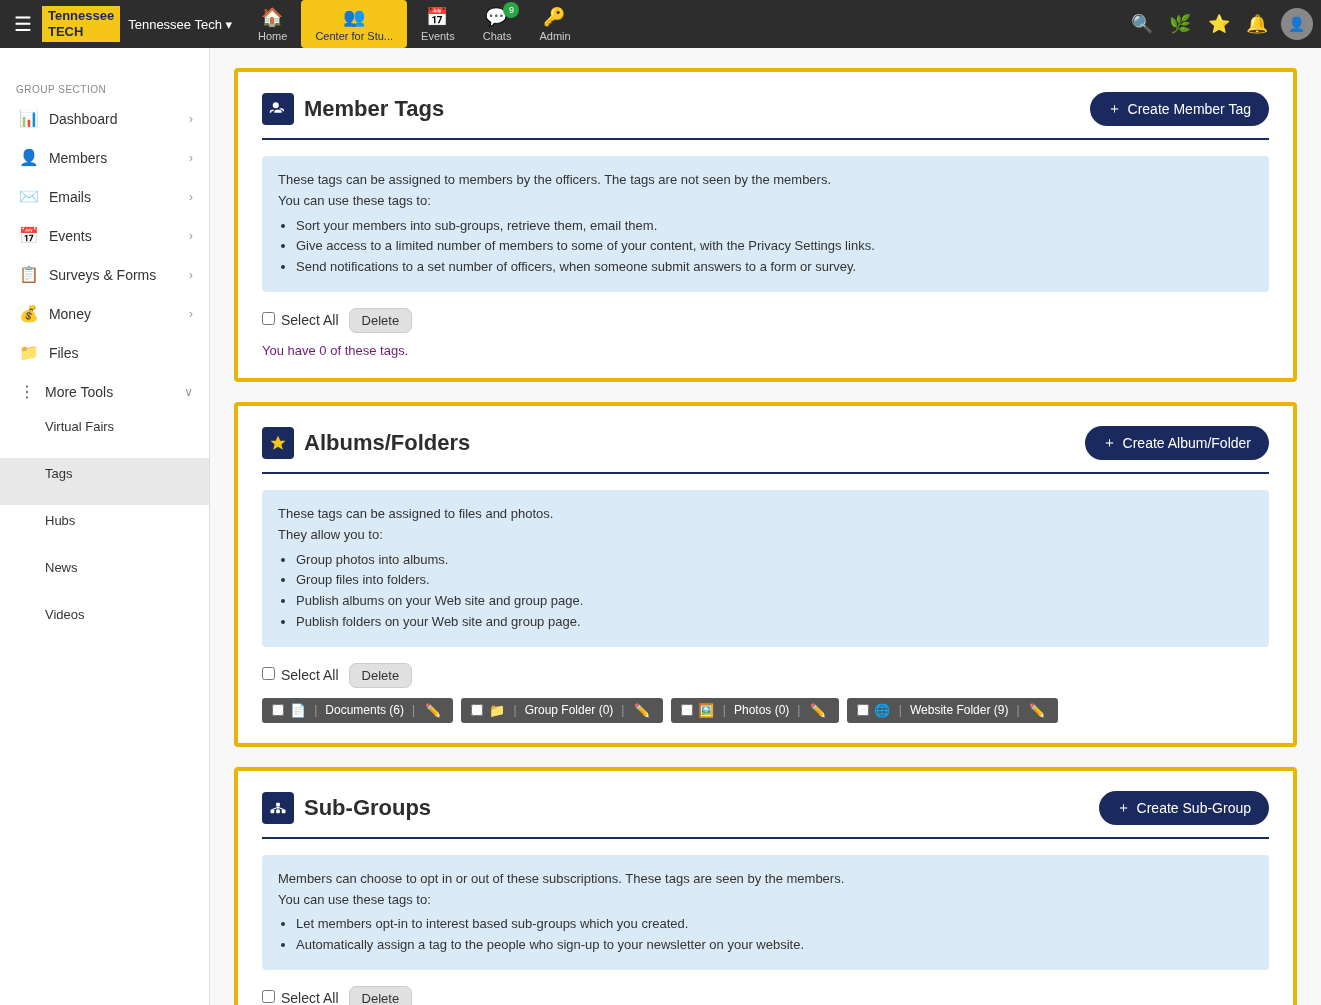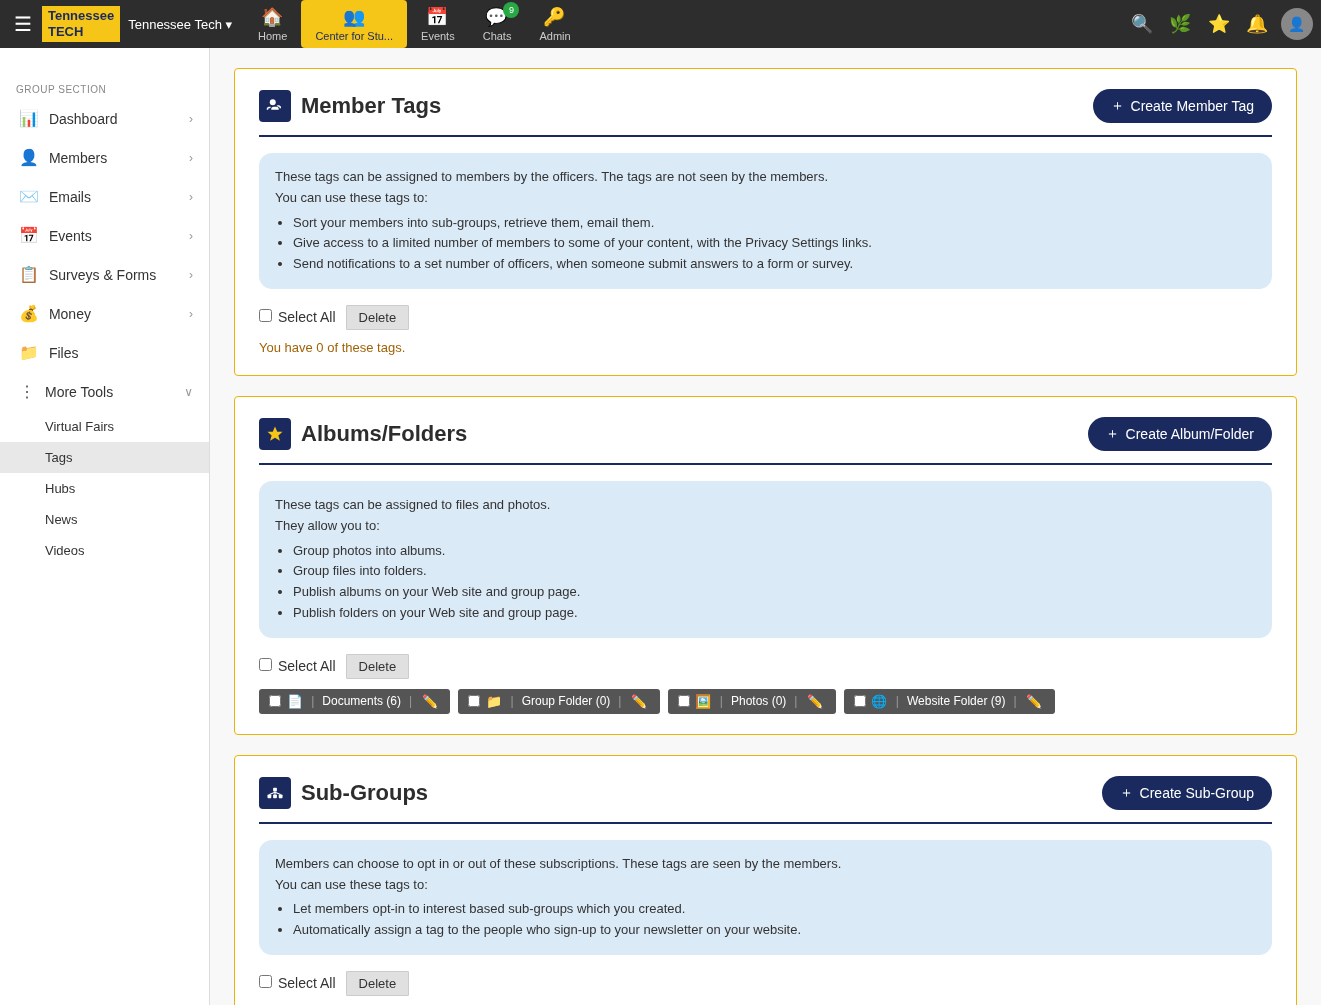--- a/index.html
+++ b/index.html
@@ -137,40 +137,40 @@
       border-left: 3px solid transparent;
     }
     .sidebar-item-left {
       display: flex;
       align-items: center;
       gap: 10px;
     }
     .sidebar-item-icon { font-size: 16px; color: #555; }
     .sidebar-chevron { font-size: 12px; color: #999; }
     .sidebar-sub-item {
-      padding: 8px 16px 8px 42px;
+      padding: 8px 16px 24px 42px;
       cursor: pointer;
       color: #333;
       font-size: 13px;
       border-left: 3px solid transparent;
     }
     .sidebar-sub-item.active { background: #e8e8e8; font-weight: normal; }
 
     
     .main-content {
       flex: 1;
       padding: 20px 24px;
       background: #f8f8f8;
       overflow-y: auto;
     }
 
     
     .section-card {
       background: #fff;
-      border: 1px solid #eab308;
+      border: 4px solid #eab308;
       border-radius: 4px;
       margin-bottom: 20px;
       padding: 20px 24px;
     }
     .section-header {
       display: flex;
       align-items: center;
       justify-content: space-between;
       padding-bottom: 12px;
       border-bottom: 2px solid #1a2a5e;
@@ -204,21 +204,21 @@
       font-size: 14px;
       cursor: pointer;
       display: flex;
       align-items: center;
       gap: 6px;
     }
 
     
     .info-box {
       background: #dbeaf7;
-      border-radius: 13px;
+      border-radius: 4px;
       padding: 14px 16px;
       margin-bottom: 16px;
       font-size: 13px;
       color: #333;
       line-height: 1.6;
     }
     .info-box ul {
       margin-left: 18px;
       margin-top: 4px;
     }
@@ -234,29 +234,29 @@
       display: flex;
       align-items: flex-start;
       gap: 6px;
       cursor: pointer;
       font-size: 14px;
     }
     .btn-delete {
       background: #e0e0e0;
       color: #333;
       border: 1px solid #ccc;
-      border-radius: 1px;
+      border-radius: 7px;
       padding: 4px 12px;
       font-size: 13px;
       cursor: pointer;
     }
 
     .empty-text {
       font-size: 13px;
-      color: #a16207;
+      color: #701a75;
     }
 
     
     .folder-tags {
       display: flex;
       flex-wrap: wrap;
       gap: 8px;
       margin-top: 8px;
     }
     .folder-tag {

